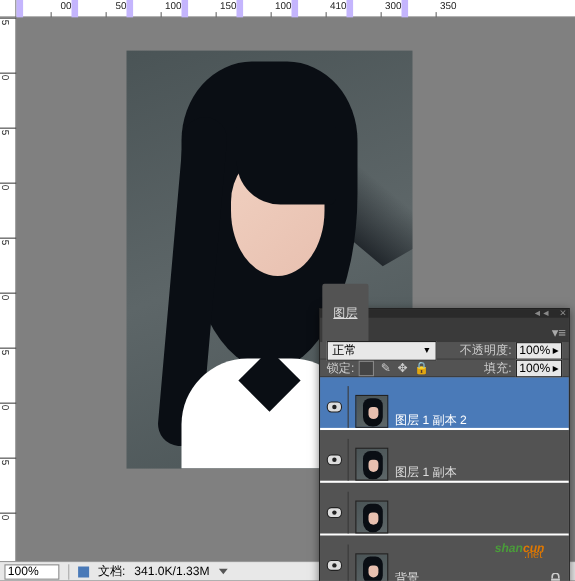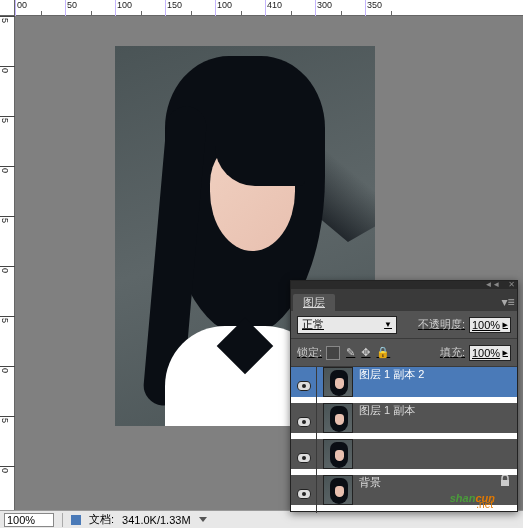--- a/index.html
+++ b/index.html
@@ -2,21 +2,21 @@
 <html><head>
 <meta charset="utf-8">
 <style>
 *{box-sizing:border-box;margin:0;padding:0;font-family:"Microsoft YaHei",sans-serif;font-size:11px;}
 body{background:#535353;width:523px;height:528px;position:relative;overflow:hidden;}
 
 
 .ruler-h{position:absolute;top:0;left:15px;right:0;height:16px;background:#fff;border-bottom:1px solid #666;display:flex;}
 .ruler-v{position:absolute;top:16px;left:0;width:15px;bottom:18px;background:#fff;border-right:1px solid #666;}
 .ruler-corner{position:absolute;top:0;left:0;width:15px;height:16px;background:#fff;border-right:1px solid #666;border-bottom:1px solid #666;}
-.rh-tick{width:50px;height:16px;border-left:1px solid #c4b5fd;font-size:9px;padding-left:1px;color:#222;position:relative;}
+.rh-tick{width:50px;height:16px;border-left:6px solid #c4b5fd;font-size:9px;padding-left:1px;color:#222;position:relative;text-align:right;}
 .rh-tick::after{content:"";position:absolute;bottom:0;left:25px;width:1px;height:5px;background:#666;}
 .rv-tick{height:50px;width:15px;border-top:1px solid #444;font-size:9px;color:#222;writing-mode:vertical-lr;padding-top:1px;}
 
 
 .canvas-area{position:absolute;top:16px;left:15px;right:0;bottom:18px;background:#808080;overflow:hidden;}
 .image{position:absolute;top:30px;left:100px;width:260px;height:380px;background:linear-gradient(160deg,#4a5456 0%,#5d6668 50%,#4a5456 100%);overflow:hidden;}
 .hair{position:absolute;top:10px;left:50px;width:160px;height:280px;background:#0a0e14;border-radius:80px 80px 100px 100px / 90px 90px 200px 200px;}
 .hair2{position:absolute;top:60px;left:40px;width:40px;height:300px;background:#0a0e14;border-radius:20px;transform:rotate(5deg);}
 .hair3{position:absolute;top:80px;right:20px;width:60px;height:120px;background:linear-gradient(90deg,#0a0e14,transparent);transform:rotate(-30deg) skewX(20deg);opacity:0.7;}
 .face{position:absolute;top:95px;left:95px;width:85px;height:110px;background:linear-gradient(135deg,#f0d0c0,#e8c0b0);border-radius:40px 40px 50px 50px / 50px 50px 70px 70px;}
@@ -29,35 +29,35 @@
 .zoom-box{width:50px;height:14px;border:1px solid #888;background:#fff;font-size:10px;padding:0 2px;display:flex;align-items:center;}
 .status-sep{width:1px;height:14px;background:#aaa;}
 .tri{width:0;height:0;border-left:4px solid transparent;border-right:4px solid transparent;border-top:5px solid #555;}
 .blue-square{width:10px;height:10px;background:#4a7ab8;}
 
 
 .panel{position:absolute;top:280px;right:5px;width:228px;background:#535353;border:1px solid #222;box-shadow:0 2px 8px rgba(0,0,0,0.5);}
 .panel-topbar{height:8px;background:#2a2a2a;display:flex;justify-content:flex-end;align-items:center;padding:0 2px;gap:8px;}
 .panel-topbar span{color:#888;font-size:8px;line-height:8px;}
 .panel-tabs{height:22px;background:#3a3a3a;display:flex;align-items:flex-end;padding-left:2px;}
-.tab{padding:1px 10px;background:#535353;color:#ddd;font-size:11px;border-radius:2px 2px 0 0;text-decoration:underline;}
+.tab{padding:19px 10px;background:#535353;color:#ddd;font-size:11px;border-radius:2px 2px 0 0;text-decoration:underline;}
 .tab-menu{margin-left:auto;width:18px;height:18px;display:flex;align-items:center;justify-content:center;color:#aaa;font-size:12px;}
-.panel-row{height:28px;background:#535353;display:flex;align-items:center;padding:0 6px;gap:4px;border-bottom:1px solid #3a3a3a;text-decoration:underline;}
+.panel-row{height:16px;background:#535353;display:flex;align-items:center;padding:0 6px;gap:4px;border-bottom:1px solid #3a3a3a;}
 .panel-row label{color:#ccc;font-size:11px;}
 .blend-select{flex:0 0 100px;height:18px;background:#e8e8e8;border:1px solid #222;display:flex;align-items:center;padding:0 4px;justify-content:space-between;}
 .blend-select .arr{font-size:8px;}
 .pct-box{width:42px;height:16px;background:#e8e8e8;border:1px solid #222;display:flex;align-items:center;justify-content:space-between;padding:0 2px;font-size:10px;}
 .pct-box .arr{font-size:7px;}
 .lock-icons{display:flex;gap:6px;align-items:center;}
 .lock-icons span{color:#ccc;font-size:11px;}
 .lock-box{width:14px;height:14px;border:1px solid #888;background:#444;}
 
 
 .layers{background:#6a6a6a;}
-.layer{height:36px;display:flex;align-items:flex-start;border-bottom:6px solid #ffffff;background:#535353;}
+.layer{height:48px;display:flex;align-items:flex-end;border-bottom:2px solid #ffffff;background:#535353;}
 .layer.sel{background:#4a7ab8;}
 .eye-col{width:26px;height:38px;display:flex;align-items:center;justify-content:center;border-right:1px solid #3a3a3a;}
 .eye{width:14px;height:10px;border:1px solid #222;border-radius:60% / 100%;background:#ddd;position:relative;}
 .eye::after{content:"";position:absolute;top:2px;left:4px;width:4px;height:4px;background:#222;border-radius:50%;}
 .thumb{width:30px;height:30px;margin:0 6px;border:1px solid #222;background:linear-gradient(160deg,#4a5456,#5d6668);position:relative;overflow:hidden;}
 .thumb::before{content:"";position:absolute;top:2px;left:6px;width:18px;height:26px;background:#0a0e14;border-radius:9px 9px 12px 12px;}
 .thumb::after{content:"";position:absolute;top:10px;left:11px;width:9px;height:11px;background:#e8c0b0;border-radius:4px 4px 5px 5px;}
 .layer-name{color:#ddd;font-size:11px;flex:1;}
 .layer.sel .layer-name{color:#fff;}
 .layer-name.italic{}

